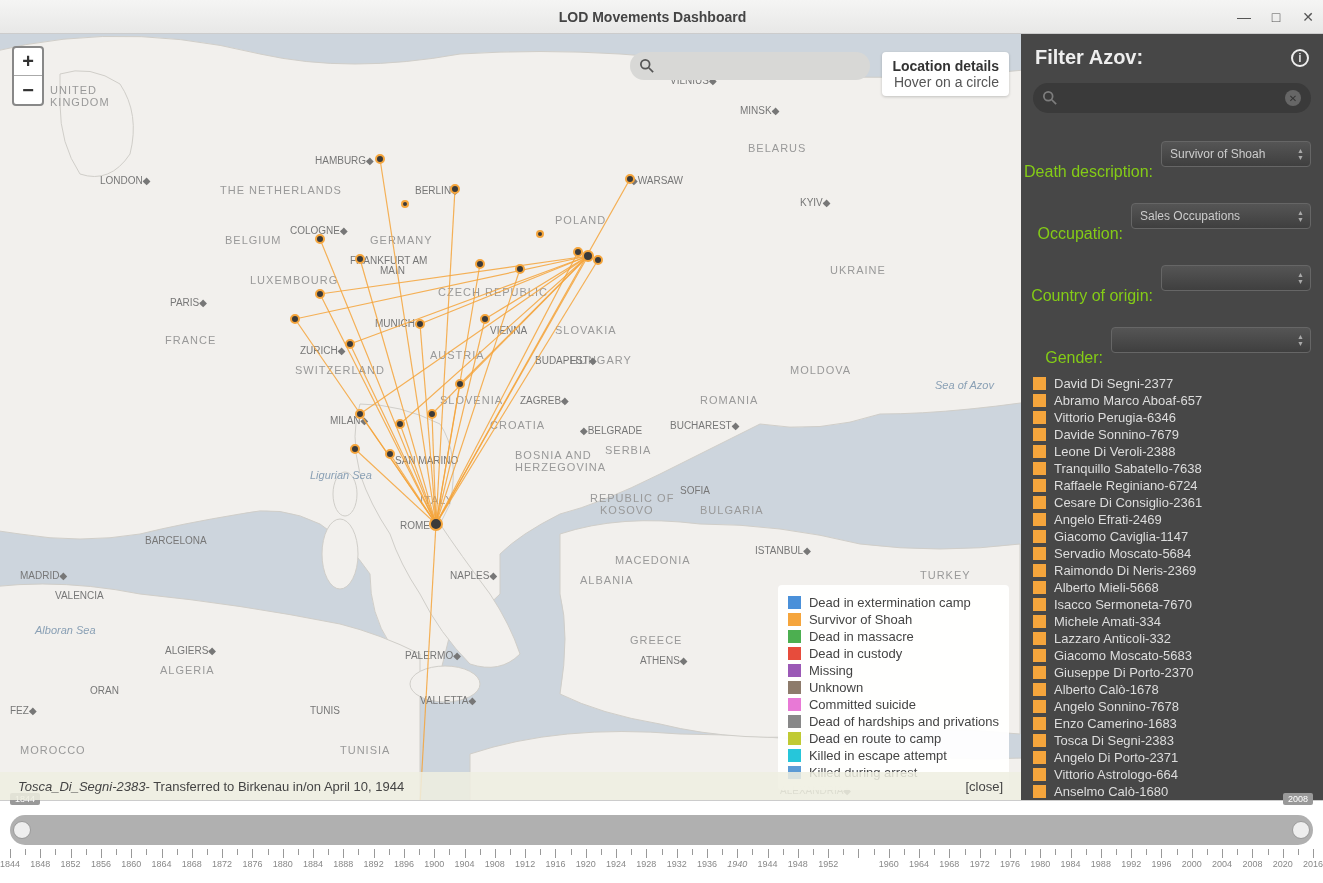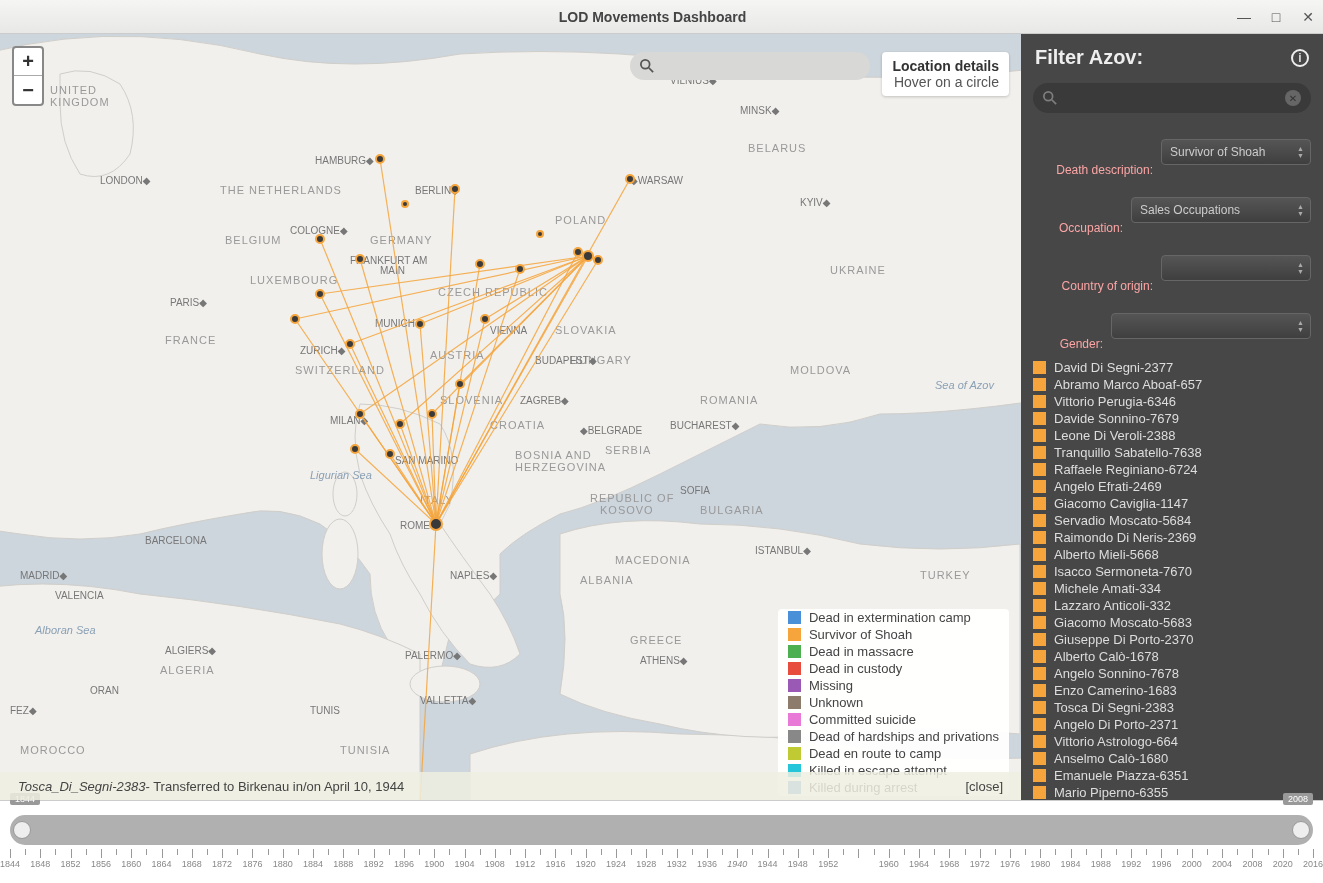--- a/index.html
+++ b/index.html
@@ -31,36 +31,36 @@
 .label-city { font-size: 10px; fill: #777; font-family: Arial; }
 .label-country { font-size: 11px; fill: #999; font-family: Arial; letter-spacing: 1px; }
 .label-sea { font-size: 11px; fill: #8aa0b5; font-style: italic; }
 .edge { stroke: #f5a53c; stroke-width: 1.2; opacity: 0.85; }
 .node { fill: #3a3a3a; stroke: #f5a53c; stroke-width: 2; }
 
 .status-bar { position: absolute; left: 0; right: 0; bottom: 0; height: 28px; background: rgba(238,238,224,.85); display: flex; align-items: center; padding: 0 18px; font-size: 13px; color: #444; z-index: 45; }
 .status-bar .sb-name { font-style: italic; }
 .status-bar .sb-close { margin-left: auto; cursor: pointer; }
 
-.legend { position: absolute; right: 12px; bottom: 4px; background: rgba(255,255,255,.95); border-radius: 4px; padding: 0 10px; z-index: 44; font-size: 13px; color: #444; text-align: center; }
+.legend { position: absolute; right: 12px; bottom: 10px; background: rgba(255,255,255,.95); border-radius: 4px; padding: 9px 10px; z-index: 44; font-size: 13px; color: #444; text-align: center; }
 .legend-row { display: flex; align-items: center; gap: 8px; padding: 1px 0; }
 .legend-sw { width: 13px; height: 13px; }
 
 .filter-panel { width: 302px; background: #474747; color: #ddd; display: flex; flex-direction: column; position: relative; }
 .fp-head { display: flex; align-items: center; padding: 12px 14px 8px; }
 .fp-title { font-size: 20px; font-weight: bold; color: #eee; flex: 1; }
 .fp-info { width: 18px; height: 18px; border: 2px solid #eee; border-radius: 50%; display: flex; align-items: center; justify-content: center; font-size: 12px; font-weight: bold; cursor: pointer; }
 
 .fp-search { margin: 6px 12px 10px; height: 30px; background: #3a3a3a; border-radius: 15px; display: flex; align-items: center; padding: 0 10px; }
 .fp-search svg { width: 14px; height: 14px; opacity: .6; }
 .fp-search input { flex: 1; background: none; border: none; outline: none; color: #ddd; margin: 0 6px; }
 .fp-search .clear { width: 16px; height: 16px; border-radius: 50%; background: #666; color: #333; display: flex; align-items: center; justify-content: center; font-size: 10px; cursor: pointer; }
 
 .fp-row { display: flex; align-items: center; padding: 4px 12px; gap: 8px; }
-.fp-label { font-size: 12px; color: #fca5a5; flex-shrink: 0; margin-top: 36px; }
+.fp-label { font-size: 16px; color: #84cc16; flex-shrink: 0; margin-top: 36px; }
 .fp-select { flex: 1; background: linear-gradient(#555,#3f3f3f); border: 1px solid #666; border-radius: 4px; height: 26px; display: flex; align-items: center; padding: 0 8px; font-size: 12px; color: #ccc; position: relative; cursor: pointer; }
 .fp-select .arrows { position: absolute; right: 6px; display: flex; flex-direction: column; font-size: 7px; line-height: 7px; color: #aaa; }
 .fp-row-r { justify-content: flex-end; }
 .fp-row-r .fp-select { flex: 0 0 150px; }
 
 .fp-list { flex: 1; overflow-y: auto; padding: 4px 12px; }
 .fp-item { display: flex; align-items: center; gap: 8px; padding: 1px 0; font-size: 13px; color: #ddd; cursor: pointer; }
 .fp-sw { width: 13px; height: 13px; background: #f5a53c; flex-shrink: 0; }
 
 .fp-list::-webkit-scrollbar { width: 10px; }
@@ -380,20 +380,24 @@
           <div class="fp-sw"></div>
           <span>Leone Di Veroli-2388</span>
         </div>
         <div class="fp-item">
           <div class="fp-sw"></div>
           <span>Tranquillo Sabatello-7638</span>
         </div>
         <div class="fp-item">
           <div class="fp-sw"></div>
           <span>Raffaele Reginiano-6724</span>
+        </div>
+        <div class="fp-item">
+          <div class="fp-sw"></div>
+          <span>Cesare Di Consiglio-2361</span>
         </div>
         <div class="fp-item">
           <div class="fp-sw"></div>
           <span>Angelo Efrati-2469</span>
         </div>
         <div class="fp-item">
           <div class="fp-sw"></div>
           <span>Giacomo Caviglia-1147</span>
         </div>
         <div class="fp-item">

